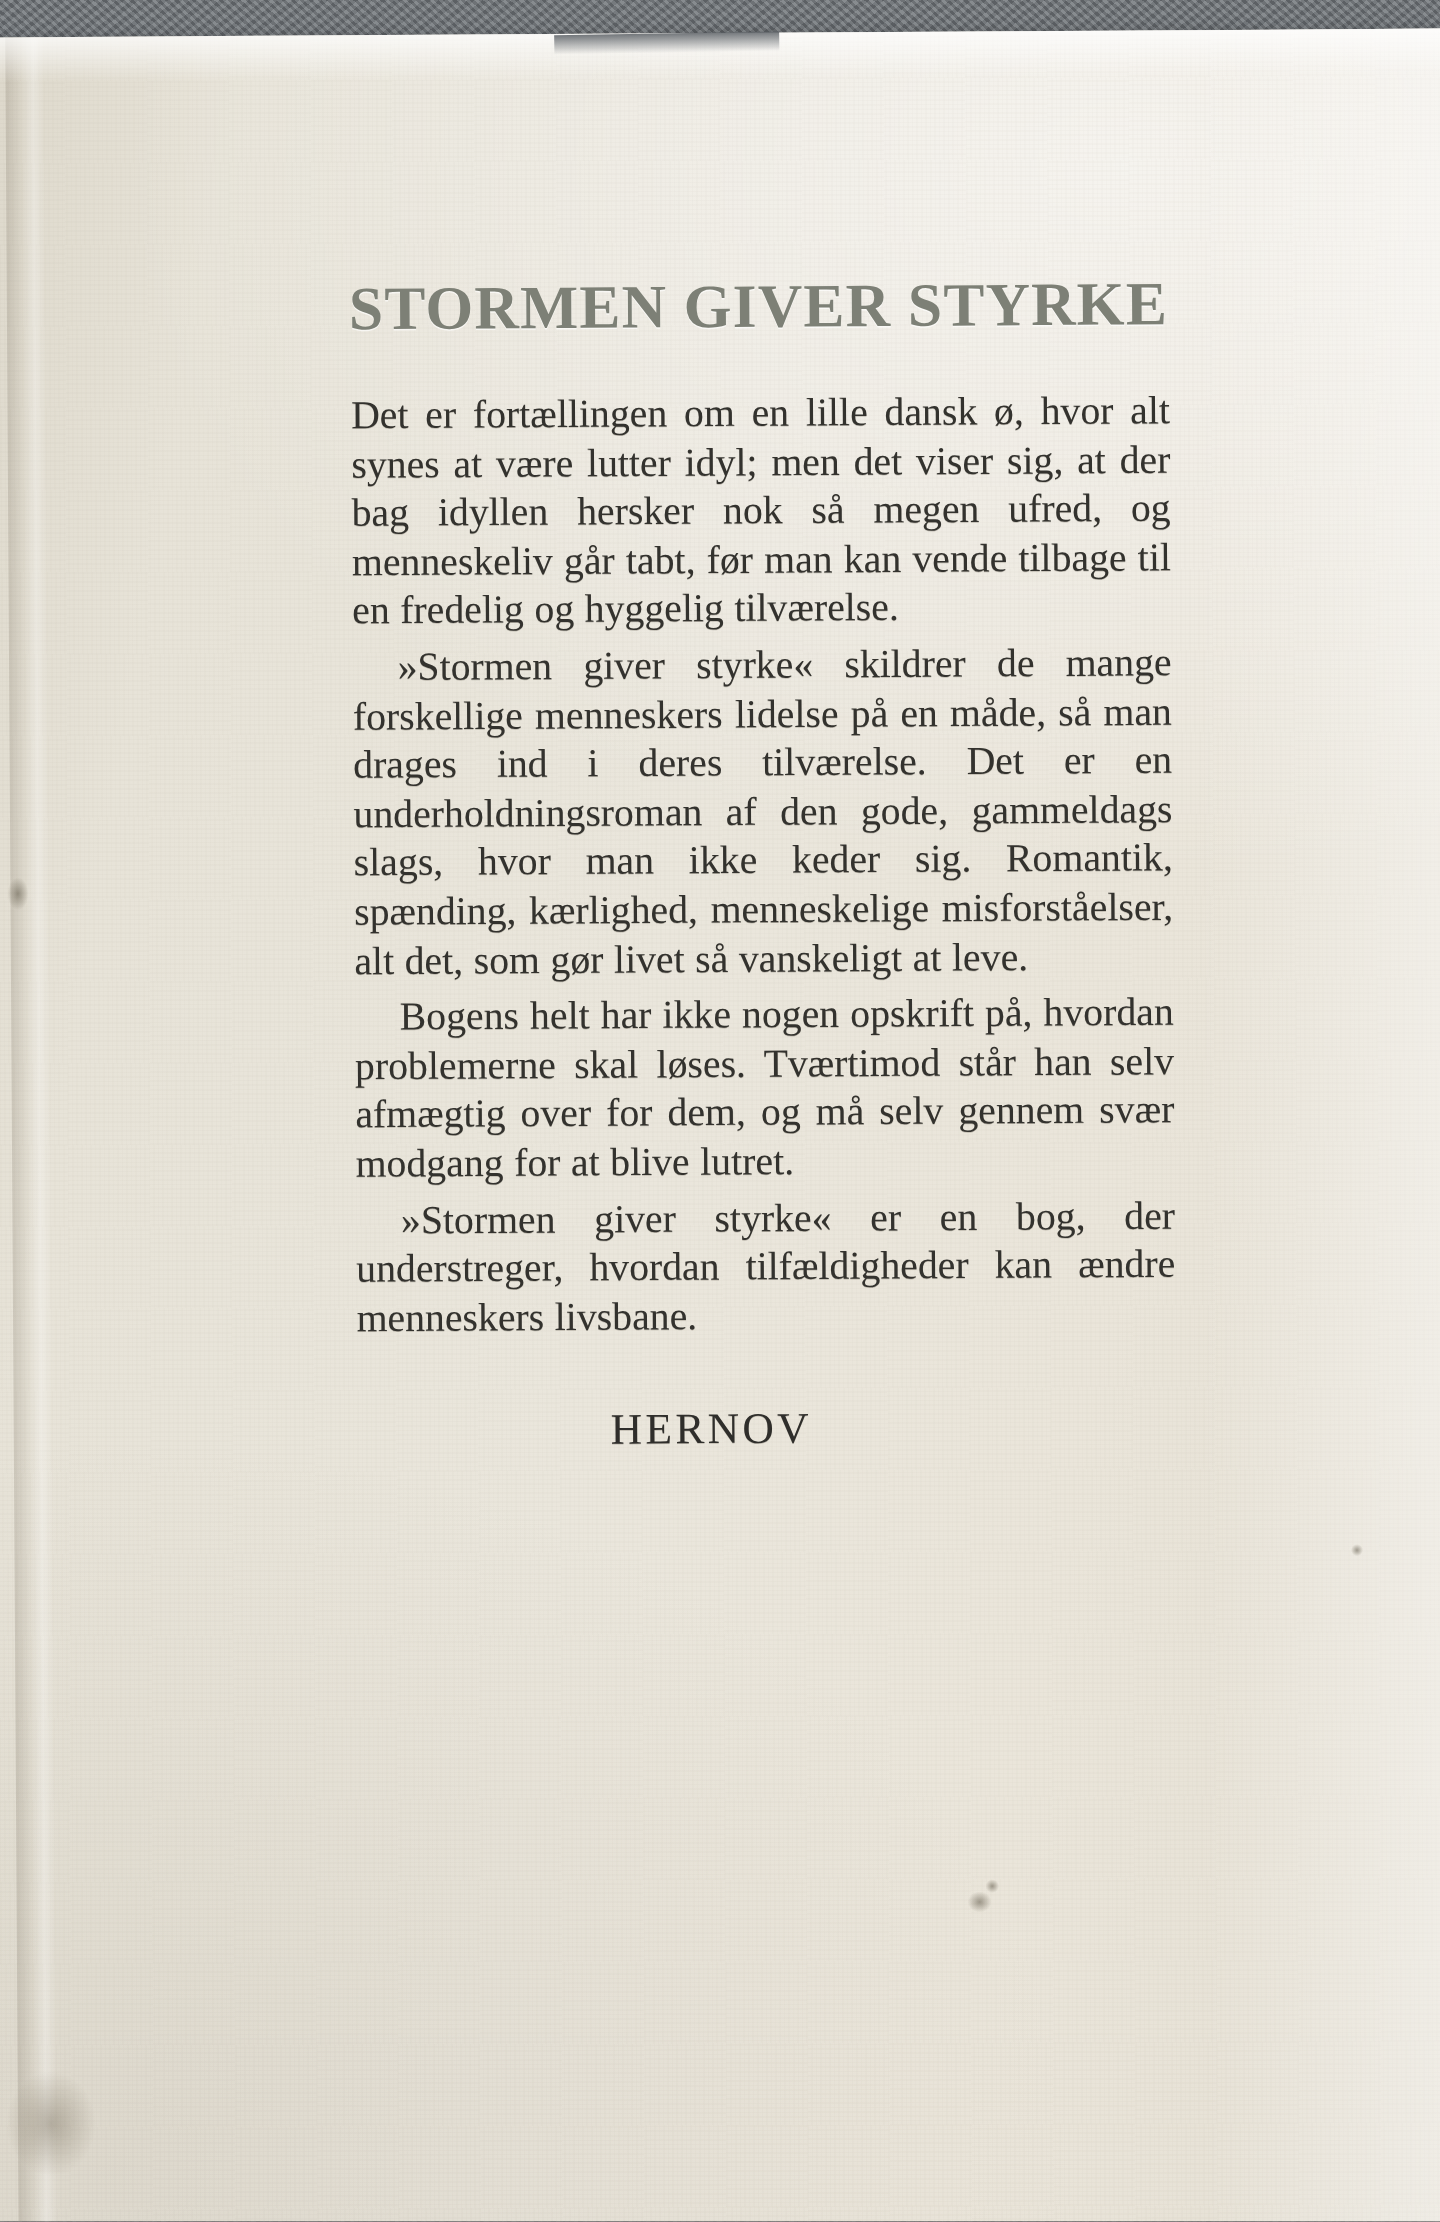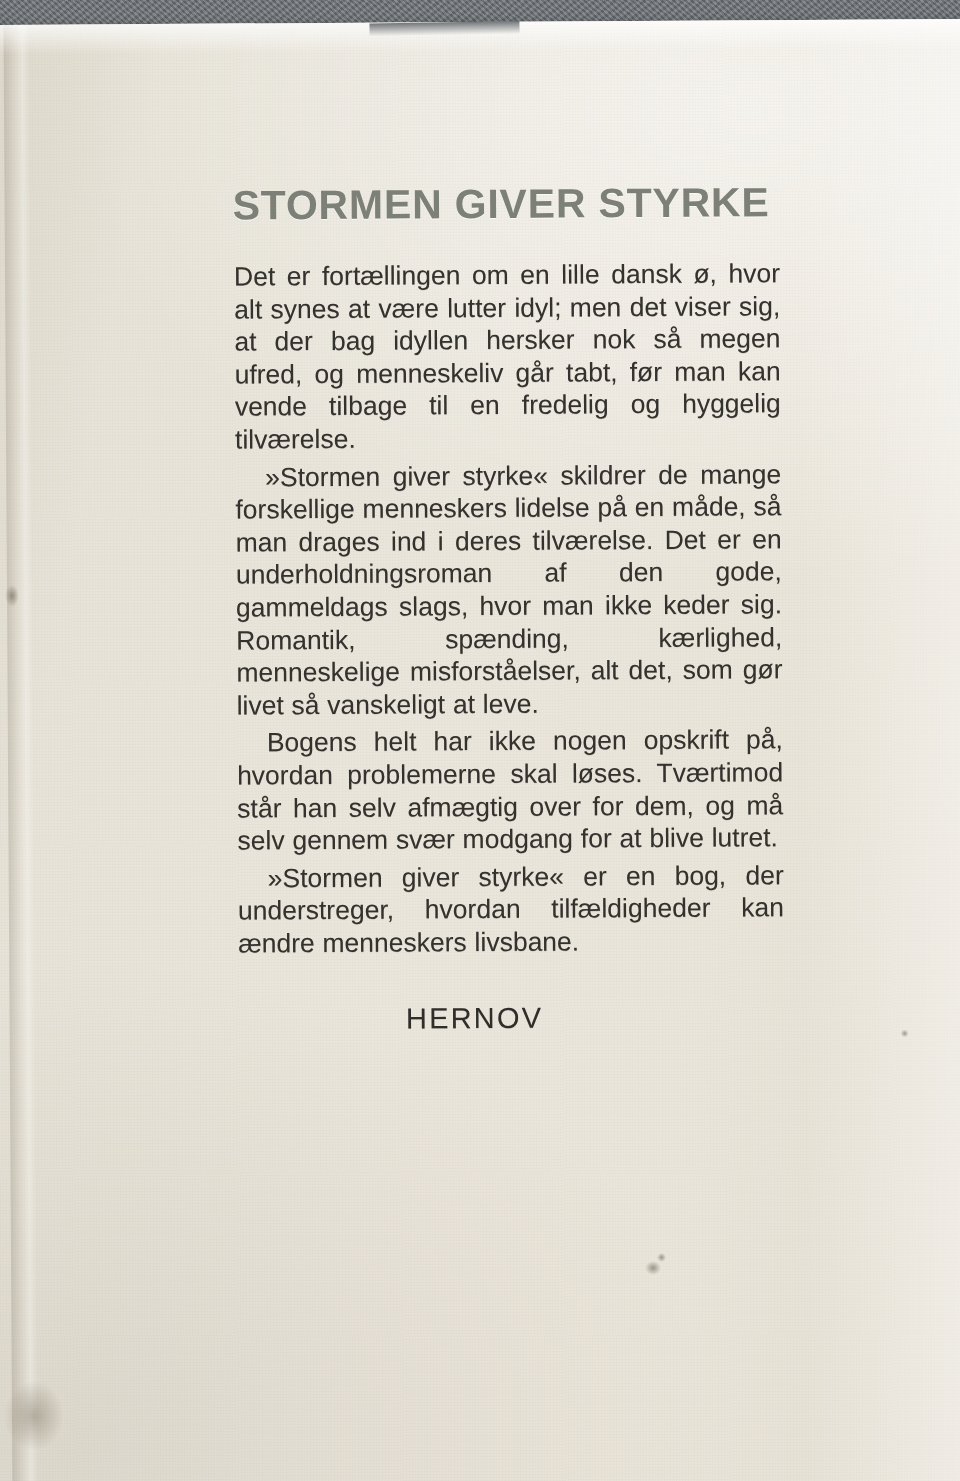--- a/index.html
+++ b/index.html
@@ -6,21 +6,21 @@
   html, body {
     margin: 0;
     padding: 0;
     background: #555;
   }
   #page {
     position: relative;
     width: 960px;
     height: 1481px;
     overflow: hidden;
-    font-family: Liberation Sans, sans-serif;
+    font-family: Liberation Serif, serif;
     
     background:
       repeating-linear-gradient(42deg,
         rgba(255,255,255,0.10) 0px, rgba(255,255,255,0.10) 2px,
         rgba(0,0,0,0.10) 2px, rgba(0,0,0,0.10) 4px),
       repeating-linear-gradient(-38deg,
         rgba(255,255,255,0.08) 0px, rgba(255,255,255,0.08) 3px,
         rgba(0,0,0,0.08) 3px, rgba(0,0,0,0.08) 6px),
       linear-gradient(#6f7478, #7d8185);
   }

